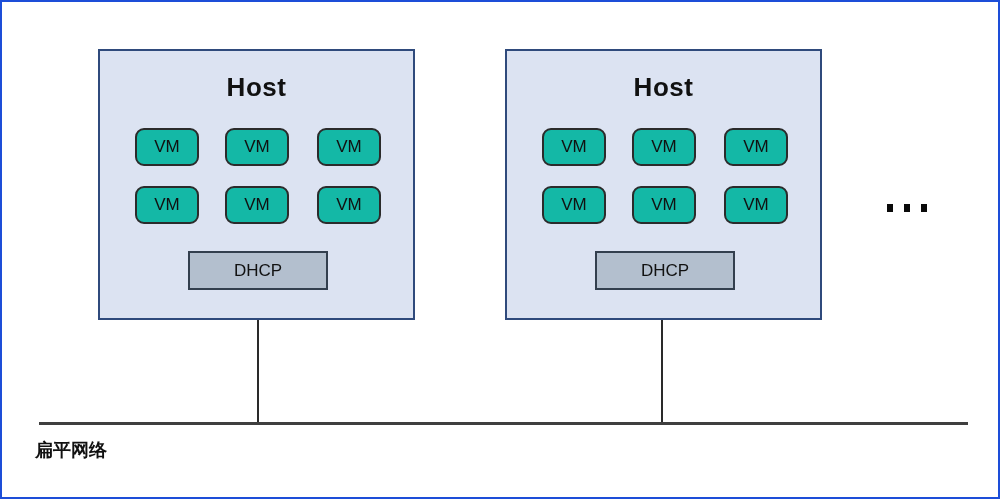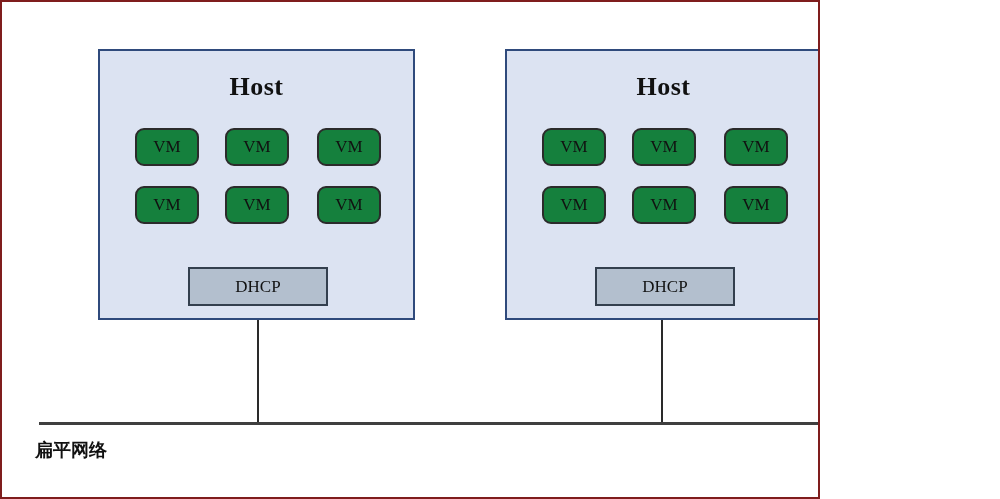--- a/index.html
+++ b/index.html
@@ -3,27 +3,26 @@
 <meta charset="utf-8">
 <style>
   html, body {
     margin: 0;
     padding: 0;
     background: #ffffff;
     font-family: "Liberation Sans", "DejaVu Sans", sans-serif;
   }
   .canvas {
     position: relative;
-    width: 820px;
+    width: 1000px;
     height: 499px;
     background: #ffffff;
-    border: 2px solid #7f1d1d;
+    border: 2px solid #1d4ed8;
     box-sizing: border-box;
     overflow: hidden;
-    font-family: Liberation Serif, serif;
   }
   
   .host {
     position: absolute;
     top: 47px;
     width: 317px;
     height: 271px;
     background: #dce3f2;
     border: 2px solid #2f4a7c;
     box-sizing: border-box;
@@ -39,40 +38,40 @@
     font-size: 26px;
     font-weight: bold;
     color: #111111;
     letter-spacing: 0.5px;
   }
   
   .vm {
     position: absolute;
     width: 64px;
     height: 38px;
-    background: #15803d;
+    background: #14b8a6;
     border: 2px solid #2b2b2b;
     border-radius: 9px;
     box-sizing: border-box;
     display: flex;
     align-items: center;
     justify-content: center;
     font-size: 17px;
     color: #111111;
   }
   .vm.c1 { left: 35px; }
   .vm.c2 { left: 125px; }
   .vm.c3 { left: 217px; }
   .vm.r1 { top: 77px; }
   .vm.r2 { top: 135px; }
   
   .dhcp {
     position: absolute;
     left: 88px;
-    top: 216px;
+    top: 200px;
     width: 140px;
     height: 39px;
     background: #b3bfce;
     border: 2px solid #333f4e;
     box-sizing: border-box;
     display: flex;
     align-items: center;
     justify-content: center;
     font-size: 17px;
     color: #111111;

